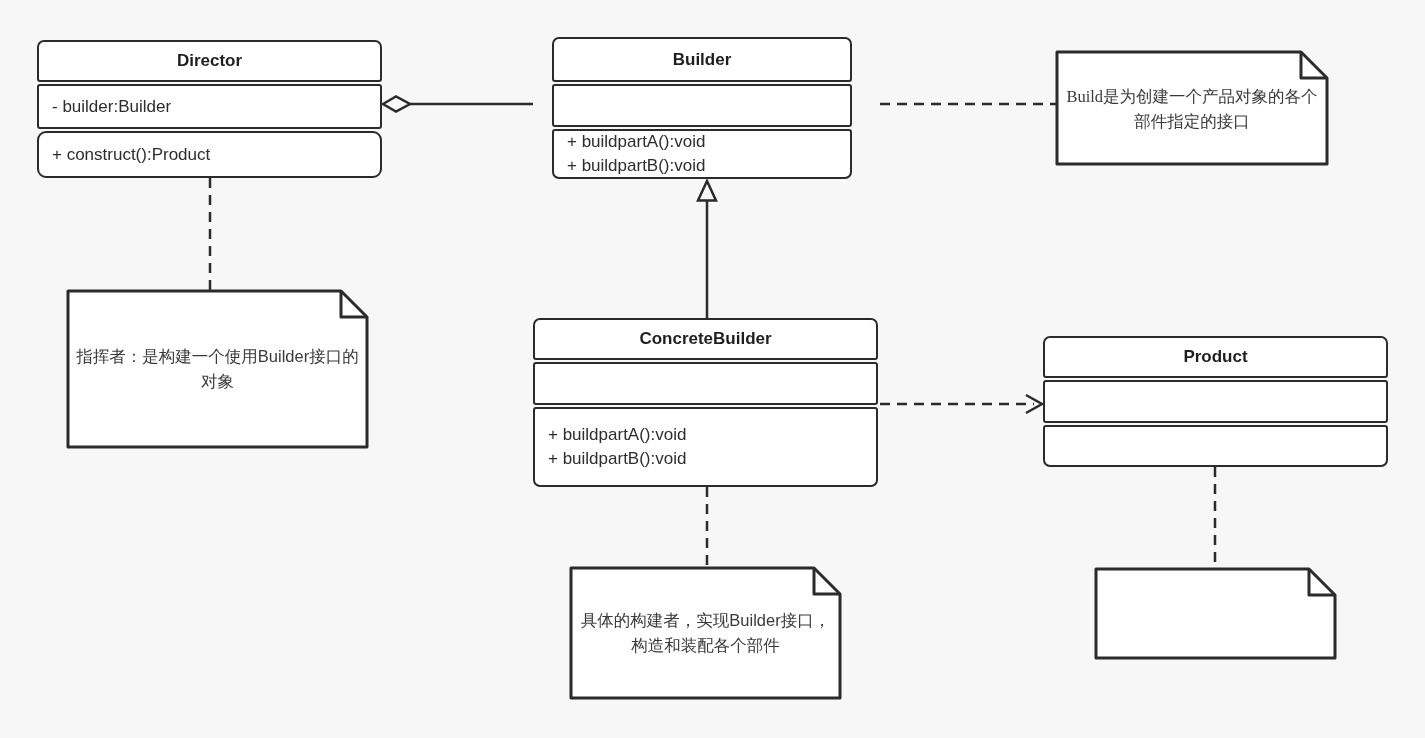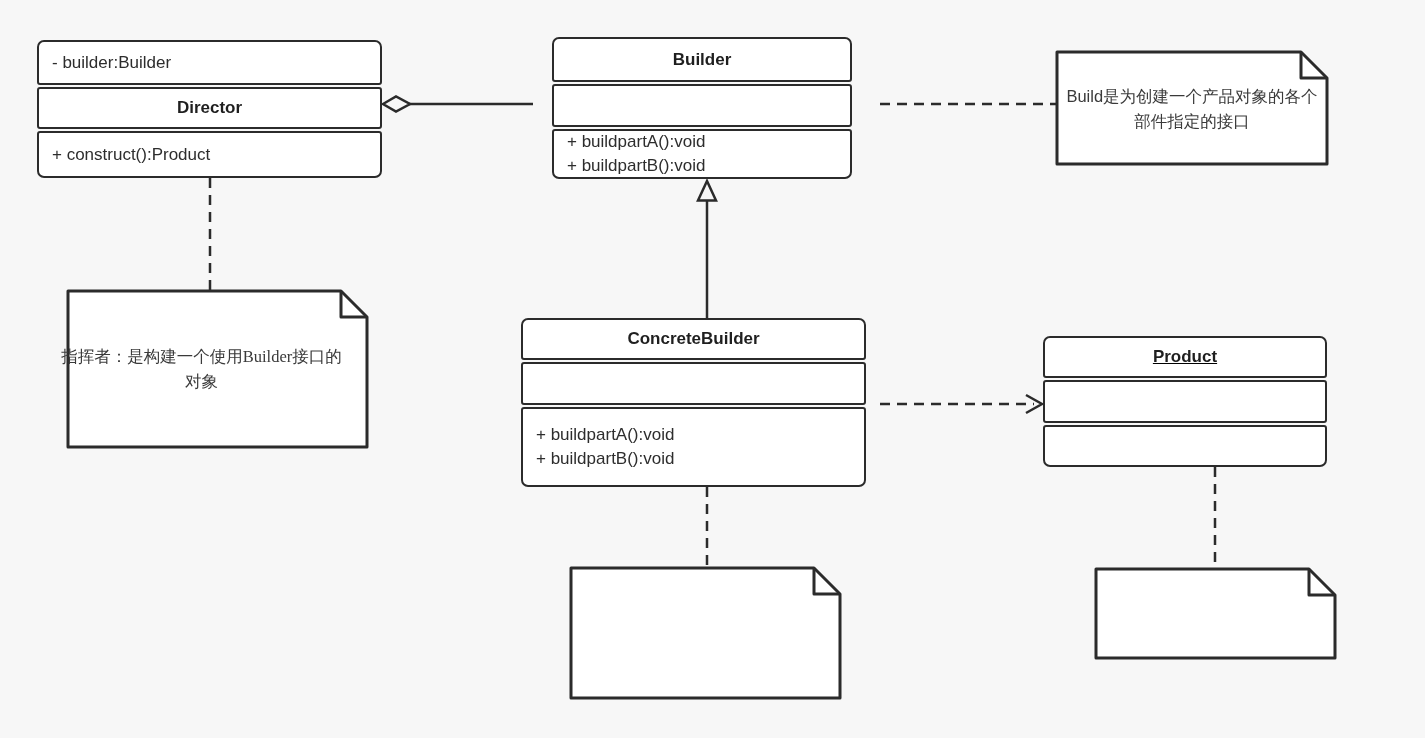--- a/index.html
+++ b/index.html
@@ -78,57 +78,58 @@
 
     <line class="conn dashed" x1="880" y1="404" x2="1034" y2="404"></line>
     <polyline class="conn" points="1026,395 1042,404 1026,413"></polyline>
 
     <line class="conn dashed" x1="210" y1="178" x2="210" y2="291"></line>
     <line class="conn dashed" x1="707" y1="487" x2="707" y2="568"></line>
     <line class="conn dashed" x1="1215" y1="467" x2="1215" y2="569"></line>
   </svg>
 
   <div class="uml-class" style="left:37px; top:40px; width:345px;">
+    <div class="compartment" style="height:42px;">
+      <div class="cls-title">Director</div>
+    </div>
     <div class="compartment" style="height:45px;">
       <div class="member">- builder:Builder</div>
     </div>
-    <div class="compartment" style="height:42px;">
-      <div class="cls-title">Director</div>
-    </div>
-    <div class="compartment" style="height:47px;">
+    <div class="compartment" style="height:47px;border-radius:9px;">
       <div class="member">+ construct():Product</div>
     </div>
   </div>
 
   <div class="uml-class" style="left:552px; top:37px; width:300px;">
     <div class="compartment" style="height:45px;">
       <div class="cls-title">Builder</div>
     </div>
     <div class="compartment" style="height:43px;"></div>
     <div class="compartment" style="height:50px;">
       <div class="member">+ buildpartA():void</div>
       <div class="member">+ buildpartB():void</div>
     </div>
   </div>
 
-  <div class="uml-class" style="left:521px; top:318px; width:345px;">
+  <div class="uml-class" style="left:533px; top:318px; width:345px;">
     <div class="compartment" style="height:42px;">
       <div class="cls-title">ConcreteBuilder</div>
     </div>
     <div class="compartment" style="height:43px;"></div>
     <div class="compartment" style="height:80px;">
       <div class="member">+ buildpartA():void</div>
       <div class="member">+ buildpartB():void</div>
     </div>
   </div>
 
-  <div class="uml-class" style="left:1043px; top:336px; width:284px;text-decoration:underline;">
+  <div class="uml-class" style="left:1043px; top:336px; width:345px;">
     <div class="compartment" style="height:42px;">
       <div class="cls-title">Product</div>
     </div>
     <div class="compartment" style="height:43px;"></div>
     <div class="compartment" style="height:42px;"></div>
   </div>
 
-  <div class="note-text" style="left:1065px; top:60px; width:254px; height:98px;">Build是为创建一个产品对象的各个部件指定的接口</div>
-  <div class="note-text" style="left:60px; top:299px; width:283px; height:140px;font-family:Liberation Serif, serif;">指挥者：是构建一个使用Builder接口的对象</div>
+  <div class="note-text" style="left:1065px; top:60px; width:254px; height:98px;font-family:Liberation Serif, serif;">Build是为创建一个产品对象的各个部件指定的接口</div>
+  <div class="note-text" style="left:76px; top:299px; width:283px; height:140px;">指挥者：是构建一个使用Builder接口的对象</div>
+  <div class="note-text" style="left:579px; top:576px; width:253px; height:114px;">具体的构建者，实现Builder接口，构造和装配各个部件</div>
 
 </div>
 
 </body></html>

